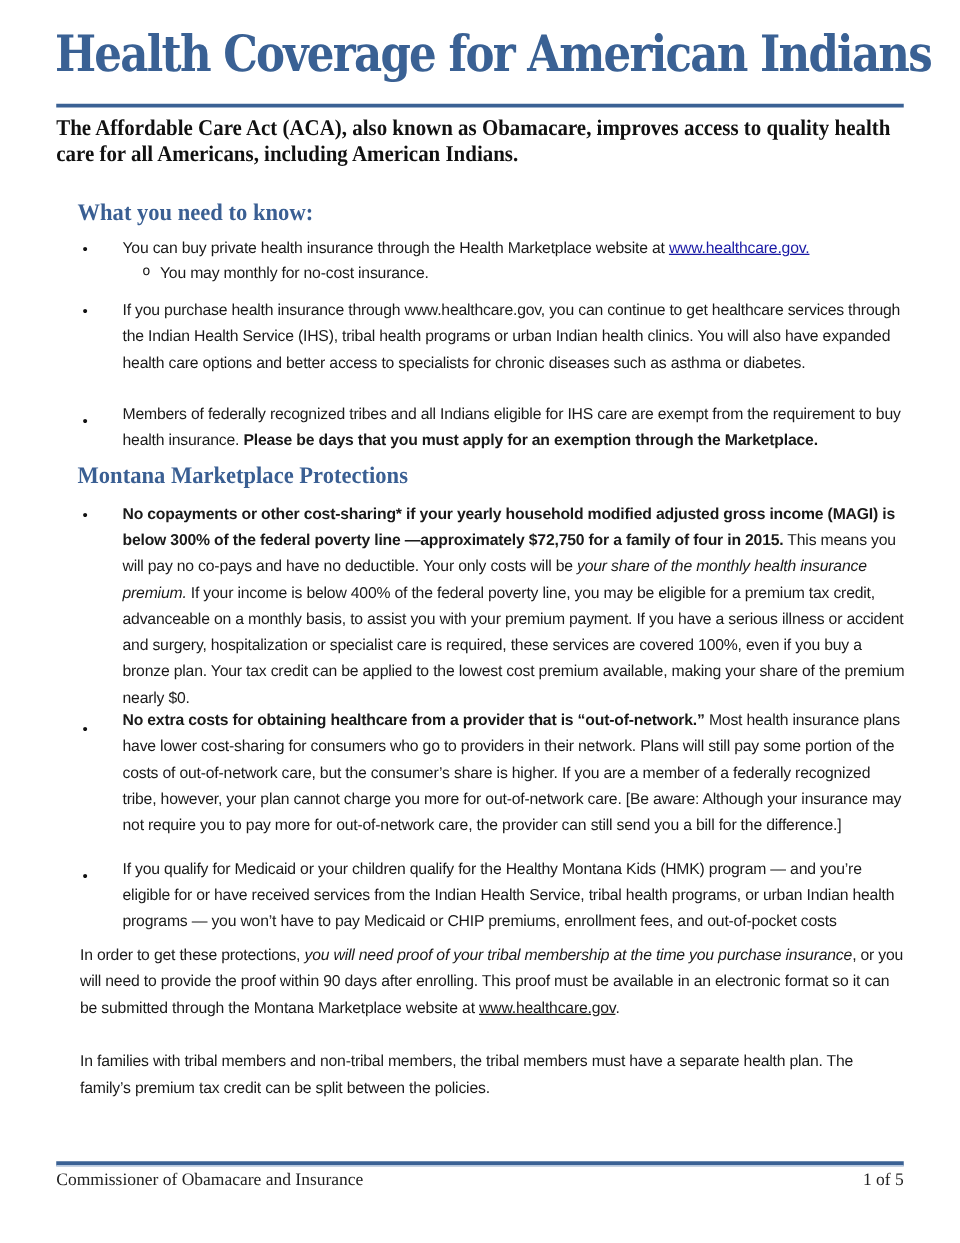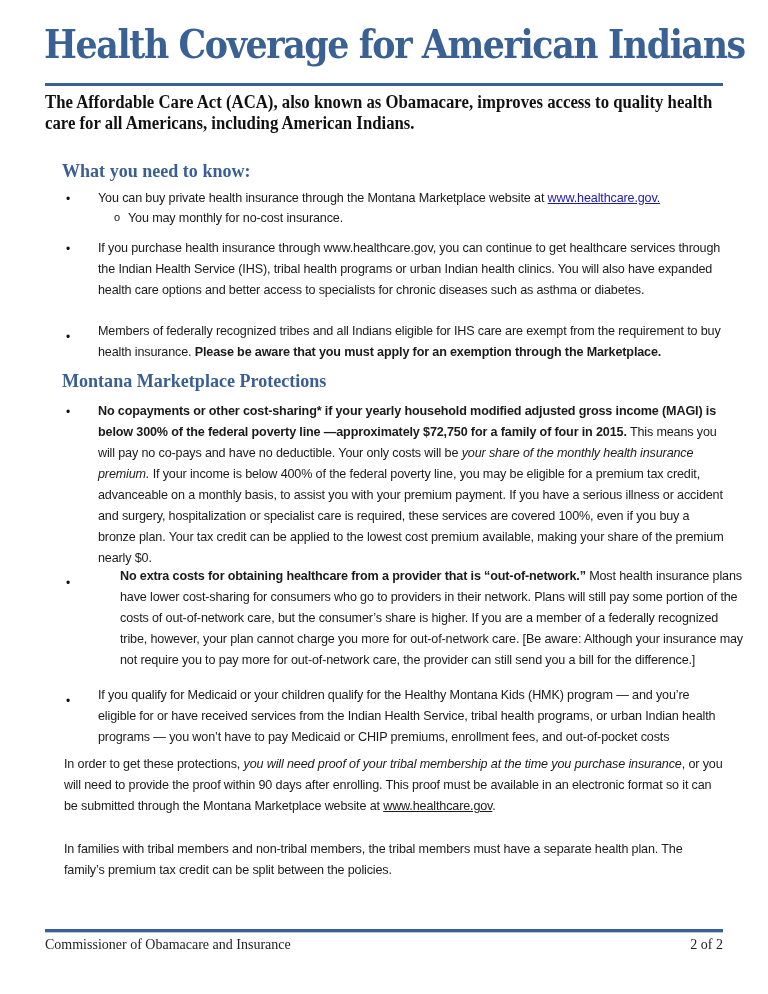--- a/index.html
+++ b/index.html
@@ -41,50 +41,50 @@
 
 <div class="page">
   <div class="title">Health Coverage for American Indians</div>
   <div class="title-rule"></div>
   <div class="subtitle">The Affordable Care Act (ACA), also known as Obamacare, improves access to quality health care for all Americans, including American Indians.</div>
 
   <div class="h2" style="top:160px;">What you need to know:</div>
 
   <div class="bullet" style="top:192px;">•</div>
   <div class="item text" style="top:188px;">
-    <span>You can buy private health insurance through the Montana Marketplace website at </span><a href="#">www.healthcare.gov.</a>
+    <span>You can buy private health insurance through the Health Marketplace website at </span><a href="#">www.healthcare.gov.</a>
   </div>
   <div class="sub-bullet" style="top:211px;">o</div>
   <div class="sub-item text" style="top:208px;">You may monthly for no-cost insurance.</div>
 
   <div class="bullet" style="top:242px;">•</div>
   <div class="item text" style="top:238px;">If you purchase health insurance through www.healthcare.gov, you can continue to get healthcare services through the Indian Health Service (IHS), tribal health programs or urban Indian health clinics. You will also have expanded health care options and better access to specialists for chronic diseases such as asthma or diabetes.</div>
 
   <div class="bullet" style="top:330px;">•</div>
   <div class="item text" style="top:321px;">
-    <span>Members of federally recognized tribes and all Indians eligible for IHS care are exempt from the requirement to buy health insurance. </span><b>Please be aware that you must apply for an exemption through the Marketplace.</b>
+    <span>Members of federally recognized tribes and all Indians eligible for IHS care are exempt from the requirement to buy health insurance. </span><b>Please be days that you must apply for an exemption through the Marketplace.</b>
   </div>
 
   <div class="h2" style="top:370px;">Montana Marketplace Protections</div>
 
   <div class="bullet" style="top:405px;">•</div>
   <div class="item text" style="top:401px;">
     <b>No copayments or other cost-sharing* if your yearly household modified adjusted gross income (MAGI) is below 300% of the federal poverty line —approximately $72,750 for a family of four in 2015.</b><span> This means you will pay no co-pays and have no deductible. Your only costs will be </span><i>your share of the monthly health insurance premium.</i><span> If your income is below 400% of the federal poverty line, you may be eligible for a premium tax credit, advanceable on a monthly basis, to assist you with your premium payment. If you have a serious illness or accident and surgery, hospitalization or specialist care is required, these services are covered 100%, even if you buy a bronze plan. Your tax credit can be applied to the lowest cost premium available, making your share of the premium nearly $0.</span>
   </div>
 
   <div class="bullet" style="top:576px;">•</div>
-  <div class="item text" style="top:566px;margin-left:22px;">
+  <div class="item text" style="top:566px;">
     <b>No extra costs for obtaining healthcare from a provider that is “out-of-network.”</b><span> Most health insurance plans have lower cost-sharing for consumers who go to providers in their network. Plans will still pay some portion of the costs of out-of-network care, but the consumer’s share is higher. If you are a member of a federally recognized tribe, however, your plan cannot charge you more for out-of-network care. [Be aware: Although your insurance may not require you to pay more for out-of-network care, the provider can still send you a bill for the difference.]</span>
   </div>
 
   <div class="bullet" style="top:694px;">•</div>
   <div class="item text" style="top:685px;">If you qualify for Medicaid or your children qualify for the Healthy Montana Kids (HMK) program — and you’re eligible for or have received services from the Indian Health Service, tribal health programs, or urban Indian health programs — you won’t have to pay Medicaid or CHIP premiums, enrollment fees, and out-of-pocket costs</div>
 
   <div class="block text" style="top:754px;">
     <span>In order to get these protections, </span><i>you will need proof of your tribal membership at the time you purchase insurance</i><span>, or you will need to provide the proof within 90 days after enrolling. This proof must be available in an electronic format so it can be submitted through the Montana Marketplace website at </span><a href="#" class="plain">www.healthcare.gov</a><span>.</span>
   </div>
 
   <div class="block text" style="top:839px;">In families with tribal members and non-tribal members, the tribal members must have a separate health plan. The family’s premium tax credit can be split between the policies.</div>
 
   <div class="footer-rule"></div>
   <div class="footer-left">Commissioner of Obamacare and Insurance</div>
-  <div class="footer-right">2 of 2</div>
+  <div class="footer-right">1 of 5</div>
 </div>
 
 </body></html>

